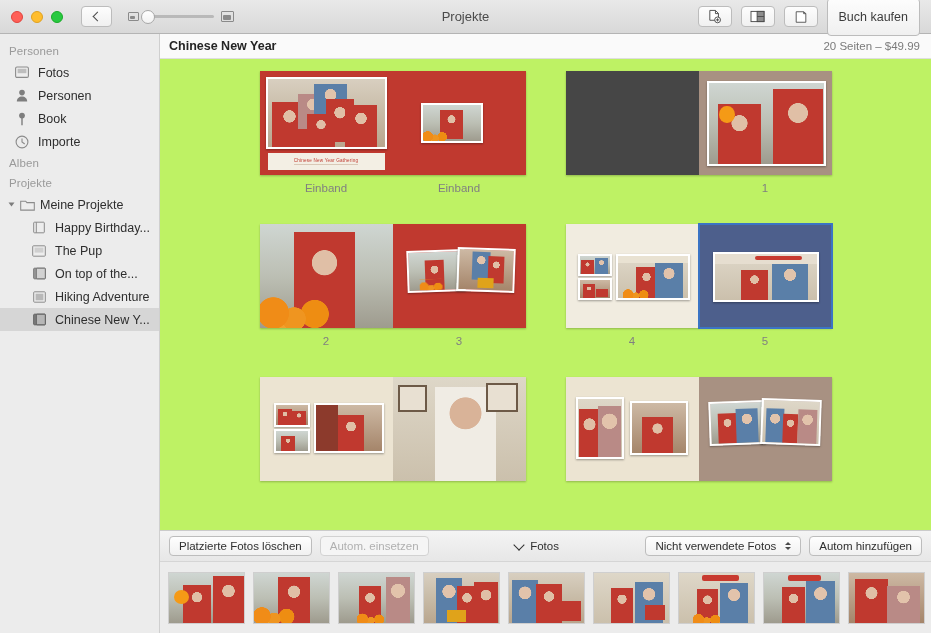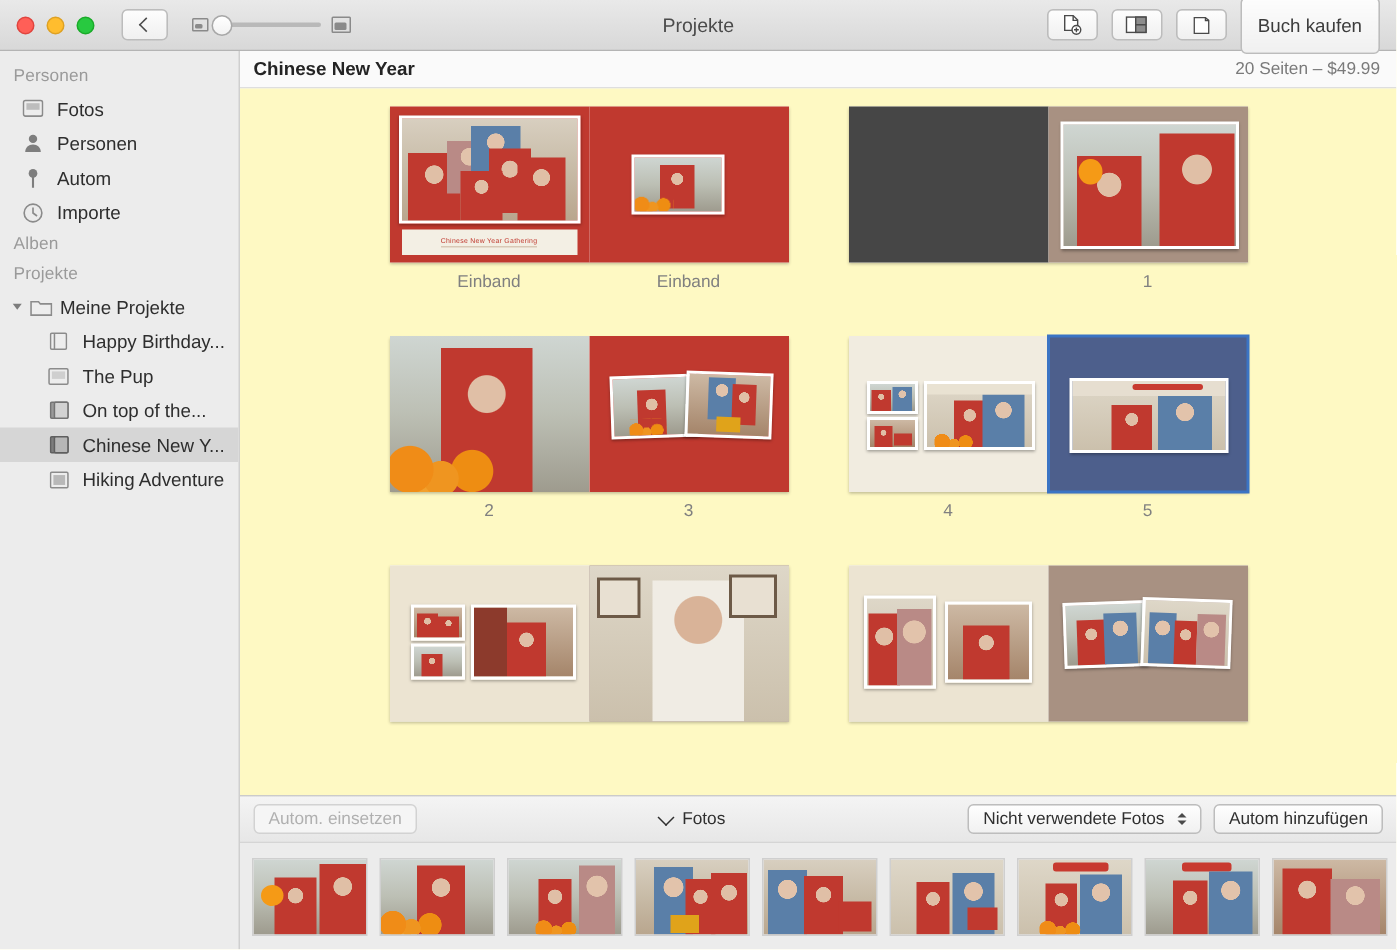--- a/index.html
+++ b/index.html
@@ -200,21 +200,21 @@
     color: #242424;
   }
   .proj-meta {
     margin-left: auto;
     font-size: 11.5px;
     color: #7a7a7a;
   }
 
   .canvas {
     flex: 1;
-    background: #fef9c3;
+    background: #bef264;
     position: relative;
     overflow: hidden;
     padding: 12px 0 0 0;
   }
   .spread-row {
     display: flex;
     justify-content: center;
     gap: 40px;
   }
   .spread-wrap { width: 266px; }
@@ -458,21 +458,21 @@
         <span class="sb-label">Personen</span>
       </div>
 
       <div class="sb-item">
         <span class="sb-ico">
           <svg width="10" height="14" viewBox="0 0 10 14">
             <circle cx="5" cy="3.6" r="2.9" fill="#7e7e7e"></circle>
             <path d="M5 5.6v7.6" stroke="#7e7e7e" stroke-width="1.4"></path>
           </svg>
         </span>
-        <span class="sb-label">Autom</span>
+        <span class="sb-label">Book</span>
       </div>
 
       <div class="sb-item">
         <span class="sb-ico">
           <svg width="14" height="14" viewBox="0 0 14 14">
             <circle cx="7" cy="7" r="5.9" fill="none" stroke="#8b8b8b" stroke-width="1.1"></circle>
             <path d="M7 3.4V7l2.7 2" stroke="#8b8b8b" stroke-width="1.1" fill="none"></path>
           </svg>
         </span>
         <span class="sb-label">Importe</span>
@@ -516,38 +516,38 @@
       <div class="sb-item indent">
         <span class="sb-ico">
           <svg width="13" height="13" viewBox="0 0 13 13">
             <rect x="0.7" y="1.2" width="11.6" height="10.6" rx="0.8" fill="#9a9a9a" stroke="#747474" stroke-width="1"></rect>
             <rect x="3.3" y="1.2" width="9" height="10.6" rx="0.8" fill="#d2d2d2" stroke="#747474" stroke-width="1"></rect>
           </svg>
         </span>
         <span class="sb-label">On top of the...</span>
       </div>
 
+      <div class="sb-item indent">
+        <span class="sb-ico">
+          <svg width="13" height="12" viewBox="0 0 13 12">
+            <rect x="0.7" y="0.8" width="11.6" height="10.4" rx="0.8" fill="#ededed" stroke="#8b8b8b" stroke-width="1"></rect>
+            <rect x="2.6" y="2.7" width="7.8" height="6.6" fill="#b8b8b8"></rect>
+          </svg>
+        </span>
+        <span class="sb-label">Hiking Adventure</span>
+      </div>
+
       <div class="sb-item indent selected">
         <span class="sb-ico">
           <svg width="13" height="13" viewBox="0 0 13 13">
             <rect x="0.7" y="1.2" width="11.6" height="10.6" rx="0.8" fill="#7d7d7d" stroke="#5f5f5f" stroke-width="1"></rect>
             <rect x="3.3" y="1.2" width="9" height="10.6" rx="0.8" fill="#b6b6b6" stroke="#5f5f5f" stroke-width="1"></rect>
           </svg>
         </span>
         <span class="sb-label">Chinese New Y...</span>
-      </div>
-
-      <div class="sb-item indent">
-        <span class="sb-ico">
-          <svg width="13" height="12" viewBox="0 0 13 12">
-            <rect x="0.7" y="0.8" width="11.6" height="10.4" rx="0.8" fill="#ededed" stroke="#8b8b8b" stroke-width="1"></rect>
-            <rect x="2.6" y="2.7" width="7.8" height="6.6" fill="#b8b8b8"></rect>
-          </svg>
-        </span>
-        <span class="sb-label">Hiking Adventure</span>
       </div>
     </div>
 
     <div class="main">
 
       <div class="main-header">
         <span class="proj-title">Chinese New Year</span>
         <span class="proj-meta">20 Seiten – $49.99</span>
       </div>
 
@@ -712,20 +712,21 @@
                   <div class="person-pink" style="left:62%;top:20%;width:34%;height:80%;"></div>
                 </div>
               </div>
             </div>
           </div>
         </div>
 
       </div>
 
       <div class="bottombar">
+        <div class="bb-btn">Platzierte Fotos löschen</div>
         <div class="bb-btn disabled">Autom. einsetzen</div>
 
         <div class="photos-toggle">
           <span class="chev-down"></span>
           <span>Fotos</span>
         </div>
 
         <div class="bb-right">
           <div class="bb-btn bb-popup">
             <span>Nicht verwendete Fotos</span>

